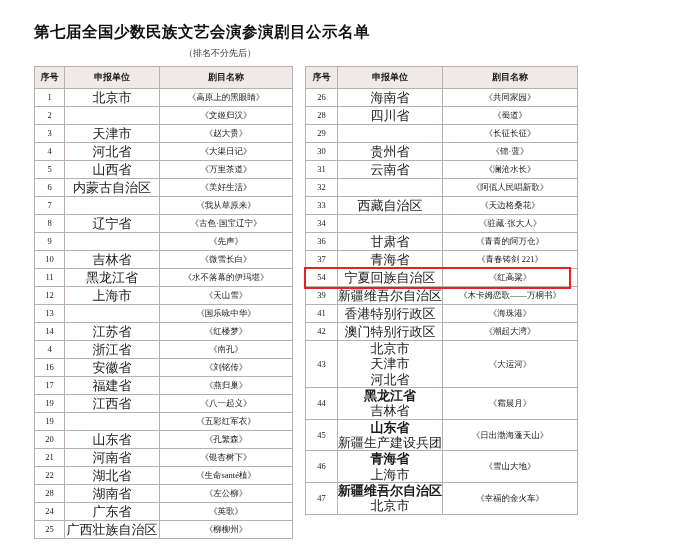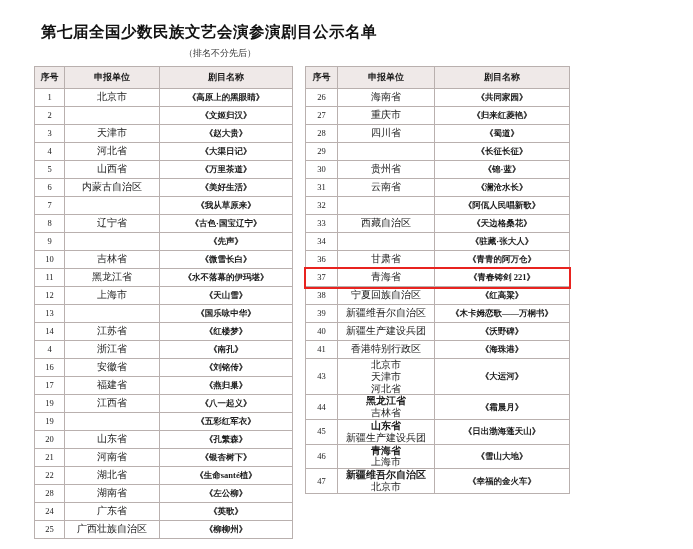--- a/index.html
+++ b/index.html
@@ -20,21 +20,21 @@
     height: 549px;
     box-sizing: border-box;
     padding: 22px 26px 0 34px;
   }
   .doc-title {
     font-family: "Liberation Serif", serif;
     font-weight: bold;
     font-size: 15.5px;
     letter-spacing: 0.5px;
     color: #111111;
-    margin: 0 0 4px 7px;
+    margin: 0 0 4px 0;
     white-space: nowrap;
   }
   .doc-subtitle {
     font-family: "Liberation Serif", serif;
     font-size: 9px;
     color: #333333;
     margin: 0 0 6px 0;
     padding-left: 150px;
   }
   .tables-wrap {
@@ -73,22 +73,22 @@
   .col-name { width: 134px; }
 
   .left-table .col-no   { width: 30px; }
   .left-table .col-unit { width: 95px; }
   .left-table .col-name { width: 133px; }
 
   .right-table .col-no   { width: 32px; }
   .right-table .col-unit { width: 97px; }
   .right-table .col-name { width: 135px; }
 
-  .cell-unit { font-size: 10px; }
-  .cell-name { font-size: 8.5px; font-weight: bold; }
+  .cell-unit { font-size: 13px; }
+  .cell-name { font-size: 8.5px; }
   .cell-no   { font-size: 8.5px; }
 
   .multi {
     display: flex;
     flex-direction: column;
     justify-content: center;
     align-items: center;
     line-height: 1.18;
   }
   .multi span { display: block; }
@@ -266,25 +266,20 @@
           <th>剧目名称</th>
         </tr>
       </thead>
       <tbody id="right-body">
           <tr>
             <td class="cell-no">26</td>
             <td class="cell-unit">海南省</td>
             <td class="cell-name">《共同家园》</td>
           </tr>
           <tr>
-            <td class="cell-no">27</td>
-            <td class="cell-unit">重庆市</td>
-            <td class="cell-name">《归来红菱艳》</td>
-          </tr>
-          <tr>
             <td class="cell-no">28</td>
             <td class="cell-unit">四川省</td>
             <td class="cell-name">《蜀道》</td>
           </tr>
           <tr>
             <td class="cell-no">29</td>
             <td class="cell-unit"></td>
             <td class="cell-name">《长征长征》</td>
           </tr>
           <tr>
@@ -316,40 +311,40 @@
             <td class="cell-no">36</td>
             <td class="cell-unit">甘肃省</td>
             <td class="cell-name">《青青的阿万仓》</td>
           </tr>
           <tr>
             <td class="cell-no">37</td>
             <td class="cell-unit">青海省</td>
             <td class="cell-name">《青春铸剑 221》</td>
           </tr>
           <tr>
-            <td class="cell-no">38</td>
+            <td class="cell-no">54</td>
             <td class="cell-unit">宁夏回族自治区</td>
             <td class="cell-name">《红高粱》</td>
           </tr>
           <tr>
             <td class="cell-no">39</td>
             <td class="cell-unit">新疆维吾尔自治区</td>
             <td class="cell-name">《木卡姆恋歌——万桐书》</td>
           </tr>
           <tr>
-            <td class="cell-no">40</td>
-            <td class="cell-unit">新疆生产建设兵团</td>
-            <td class="cell-name">《沃野碑》</td>
-          </tr>
-          <tr>
             <td class="cell-no">41</td>
             <td class="cell-unit">香港特别行政区</td>
             <td class="cell-name">《海珠港》</td>
           </tr>
           <tr>
+            <td class="cell-no">42</td>
+            <td class="cell-unit">澳门特别行政区</td>
+            <td class="cell-name">《潮起大湾》</td>
+          </tr>
+          <tr>
             <td class="cell-no">43</td>
             <td class="cell-unit">
               <div class="multi">
                 <span>北京市</span>
                 <span>天津市</span>
                 <span>河北省</span>
               </div>
             </td>
             <td class="cell-name">《大运河》</td>
           </tr>

